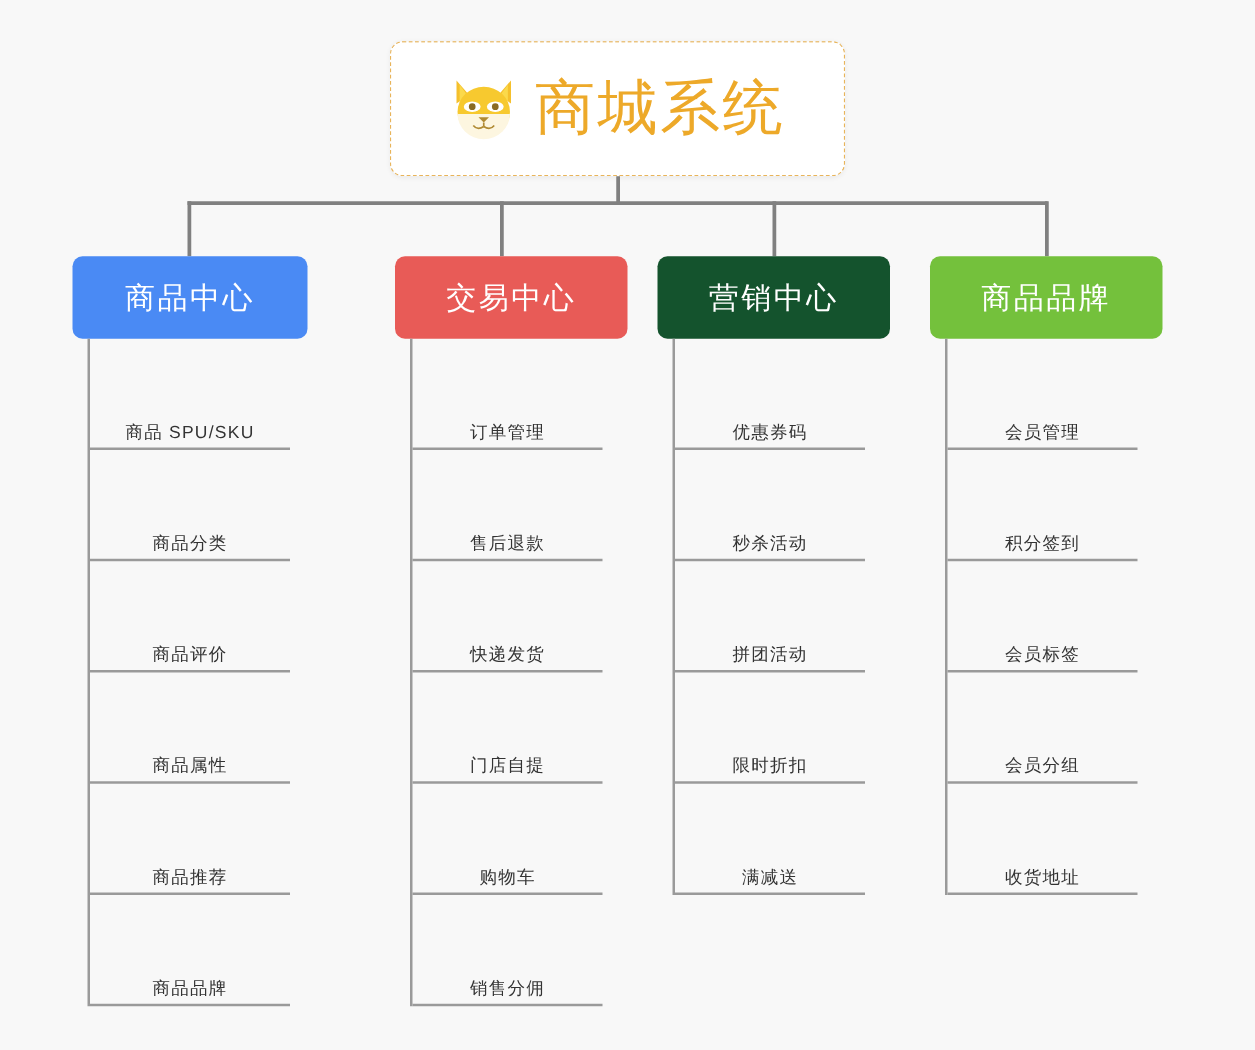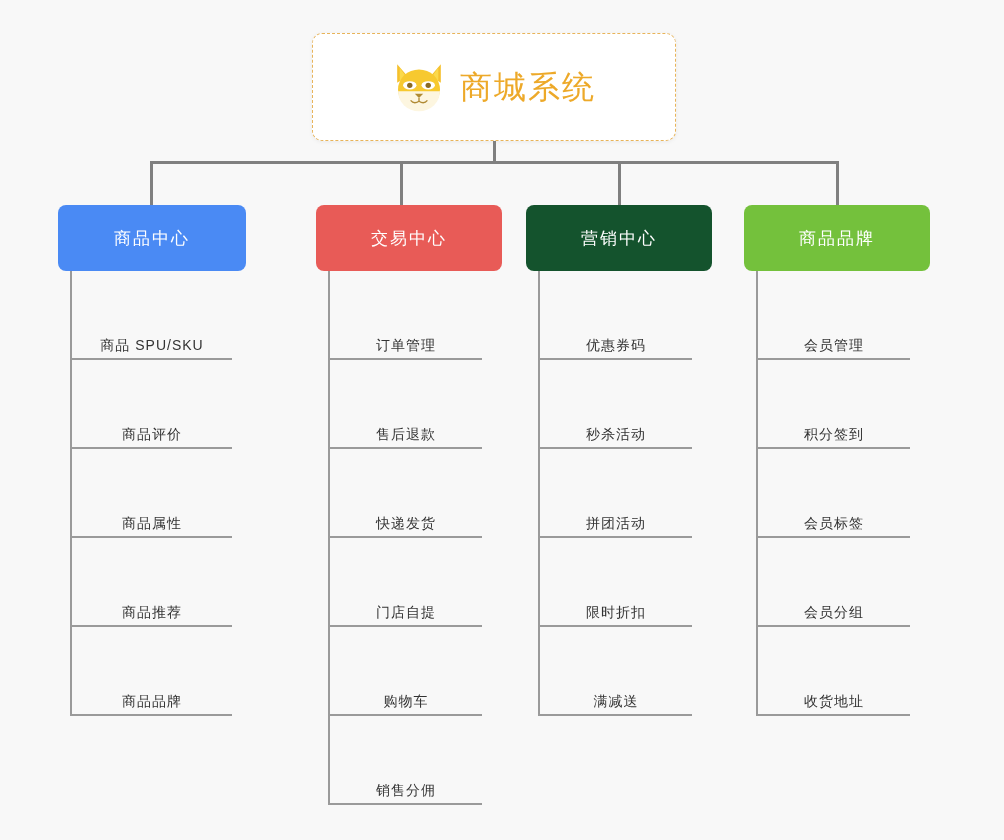--- a/index.html
+++ b/index.html
@@ -42,21 +42,21 @@
     align-items: center;
     gap: 14px;
   }
   .root-icon {
     width: 54px;
     height: 52px;
     flex: 0 0 auto;
     display: block;
   }
   .root-title {
-    font-size: 32px;
+    font-size: 48px;
     color: #eda929;
     letter-spacing: 2px;
     line-height: 1;
     white-space: nowrap;
   }
 
   
   .conn {
     position: absolute;
     background: #808080;
@@ -93,21 +93,21 @@
   .col-3 { left: 526px; width: 186px; }
   .col-4 { left: 744px; width: 186px; }
 
   .cat-box {
     height: 66px;
     border-radius: 8px;
     display: flex;
     align-items: center;
     justify-content: center;
     color: #ffffff;
-    font-size: 17px;
+    font-size: 24px;
     letter-spacing: 2px;
     box-sizing: border-box;
   }
   .cat-blue   { background: #4a8af4; }
   .cat-red    { background: #e85b57; }
   .cat-orange { background: #14532d; }
   .cat-green  { background: #74c13c; }
 
   
   .leaves {
@@ -175,20 +175,23 @@
 
   <div class="column col-1">
     <div class="cat-box cat-blue">
       <span>商品中心</span>
     </div>
     <div class="leaves">
       <div class="leaf">
           <span class="leaf-label">商品 SPU/SKU</span>
         </div>
       <div class="leaf">
+          <span class="leaf-label">商品分类</span>
+        </div>
+      <div class="leaf">
           <span class="leaf-label">商品评价</span>
         </div>
       <div class="leaf">
           <span class="leaf-label">商品属性</span>
         </div>
       <div class="leaf">
           <span class="leaf-label">商品推荐</span>
         </div>
       <div class="leaf">
           <span class="leaf-label">商品品牌</span>

